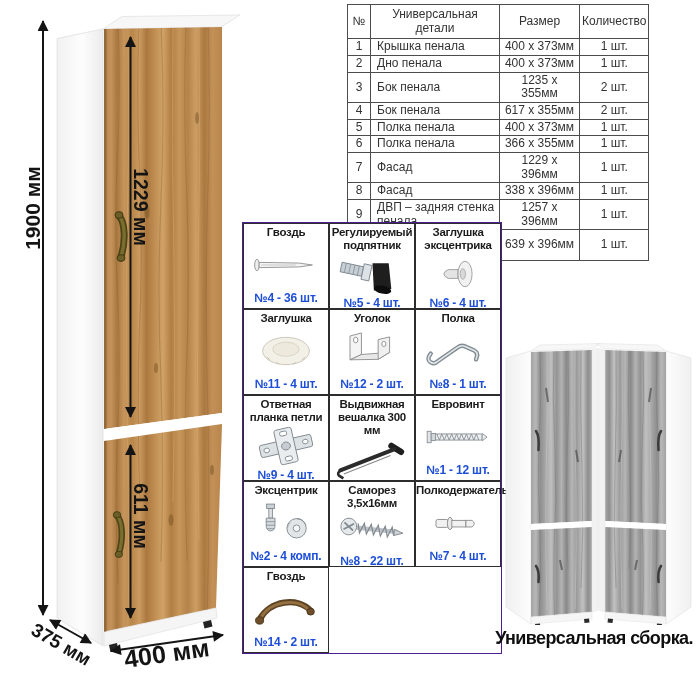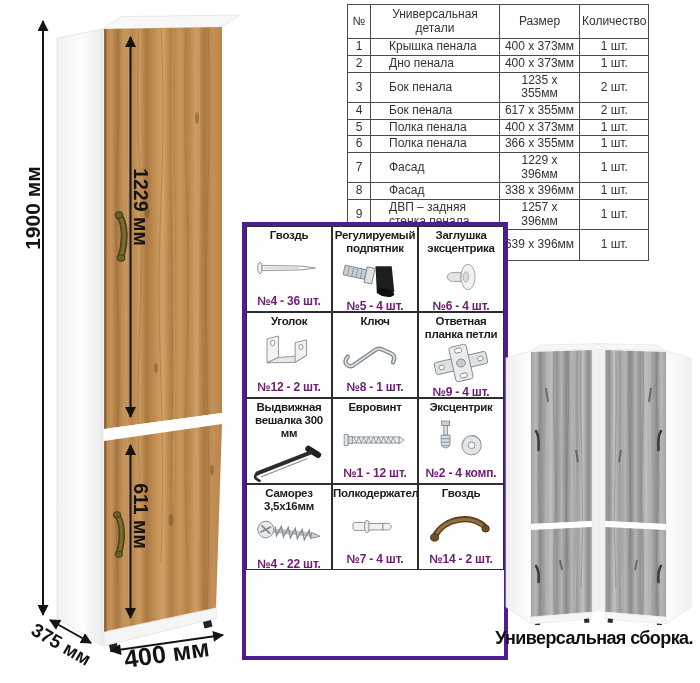--- a/index.html
+++ b/index.html
@@ -5,33 +5,33 @@
   html,body{margin:0;padding:0;background:#fff;}
   .stage{position:relative;width:700px;height:683px;background:#fff;overflow:hidden;
          font-family:"Liberation Sans",sans-serif;}
 
   
   .parts-table{position:absolute;left:347px;top:4px;border-collapse:collapse;table-layout:fixed;}
   .parts-table th,.parts-table td{border:1px solid #4c4c4c;font-size:12px;color:#333;
      padding:1px 3px;line-height:1.14;font-weight:normal;overflow:hidden;}
   .parts-table th{text-align:center;padding:3px 2px;}
   .parts-table .c-num,.parts-table .c-size,.parts-table .c-qty{text-align:center;}
-  .parts-table .c-name{text-align:left;padding-left:18px;}
+  .parts-table .c-name{text-align:left;padding-left:6px;}
 
   
   .hw-grid{position:absolute;left:242px;top:222px;display:grid;
            grid-template-columns:repeat(3,86px);grid-auto-rows:86px;
-           border:4px solid #4c1d95;}
+           border:1px solid #4c1d95;}
   .hw-cell{border:1px solid #2d2d2d;box-sizing:border-box;background:#fff;
            display:flex;flex-direction:column;align-items:center;justify-content:space-between;
            padding:2px 0 3px;}
   .hw-cell.empty{border:none;background:transparent;}
   .hw-title{font-weight:bold;font-size:11.5px;line-height:1.14;text-align:center;color:#1b1b1b;
             letter-spacing:-0.3px;width:100%;}
-  .hw-qty{font-weight:bold;font-size:12px;color:#701a75;letter-spacing:-0.2px;}
+  .hw-qty{font-weight:bold;font-size:12px;color:#1d4ed8;letter-spacing:-0.2px;}
   .hw-ic{flex:1;display:flex;align-items:center;justify-content:center;width:100%;}
   .hw-ic svg{width:78px;height:44px;}
 
   
   .cab-svg{position:absolute;left:0;top:0;}
   .dim{font-family:"Liberation Sans",sans-serif;font-weight:bold;fill:#141414;}
 
   
   .var-svg{position:absolute;left:486px;top:333px;}
   .variants-caption{position:absolute;left:486px;top:628px;width:216px;text-align:center;
@@ -249,37 +249,48 @@
       <div class="hw-ic">
         <svg viewBox="0 0 82 50">
             <path d="M30,20 h11 v10 h-11 q-5,-2 -5,-5 t5,-5 Z" fill="#e4e4e4" stroke="#9a9a9a"></path>
         <ellipse cx="49" cy="25" rx="8" ry="14.5" fill="#f1f1f1" stroke="#9a9a9a"></ellipse>
         <ellipse cx="46.5" cy="25" rx="3" ry="6" fill="#d9d9d9" stroke="#ababab"></ellipse>
           </svg>
         </div>
       <div class="hw-qty">№6 - 4 шт.</div>
     </div>
 
+    <div class="hw-cell">
+      <div class="hw-title">Заглушка</div>
+      <div class="hw-ic">
+        <svg viewBox="0 0 82 50">
+            <ellipse cx="41" cy="25" rx="26.5" ry="15.5" fill="#f3f0e7" stroke="#c7c2b3"></ellipse>
+        <ellipse cx="41" cy="23" rx="15" ry="8" fill="#edeadd" stroke="#d7d2c3"></ellipse>
+        <path d="M19,32 l4,3 M63,32 l-4,3 M30,38 l3,2 M52,38 l-3,2" stroke="#c3beae" fill="none"></path>
+          </svg>
+        </div>
+      <div class="hw-qty">№11 - 4 шт.</div>
+    </div>
 
     <div class="hw-cell">
       <div class="hw-title">Уголок</div>
       <div class="hw-ic">
         <svg viewBox="0 0 82 50">
             <polygon points="16,8 29,4.5 29,29 16,35" fill="#f4f4f4" stroke="#8a8a8a"></polygon>
         <ellipse cx="22.5" cy="12.5" rx="2.5" ry="3.2" fill="#fff" stroke="#8a8a8a"></ellipse>
         <polygon points="16,35 29,29 61,26.5 48,34.5" fill="#e8e8e8" stroke="#8a8a8a"></polygon>
         <polygon points="48,12 61,9 61,26.5 48,34.5" fill="#f0f0f0" stroke="#8a8a8a"></polygon>
         <ellipse cx="54.5" cy="17" rx="2.3" ry="3" fill="#fff" stroke="#8a8a8a"></ellipse>
           </svg>
         </div>
       <div class="hw-qty">№12 - 2 шт.</div>
     </div>
 
     <div class="hw-cell">
-      <div class="hw-title">Ключ</div>
+      <div class="hw-title">Полка</div>
       <div class="hw-ic">
         <svg viewBox="0 0 82 50">
         <path d="M10,28 q-5,6 -0.5,9.5 q4,3 8,-0.5 l23,-16 q4,-3 8,-1.5 l11,5 q4.5,2.5 3,7 l-1,3" fill="none" stroke="#828c93" stroke-width="5" stroke-linecap="round" stroke-linejoin="round"></path>
         <path d="M10,28 q-5,6 -0.5,9.5 q4,3 8,-0.5 l23,-16 q4,-3 8,-1.5 l11,5 q4.5,2.5 3,7 l-1,3" fill="none" stroke="#e3e7ea" stroke-width="1.8" stroke-linecap="round"></path>
           </svg>
         </div>
       <div class="hw-qty">№8 - 1 шт.</div>
     </div>
 
 
@@ -351,21 +362,21 @@
         <svg viewBox="0 0 82 50">
             <g transform="rotate(8 41 25)">
         <path d="M23,22.5 L70,21" stroke="#bcc2c7" stroke-width="5"></path>
         <path d="M24,17.5 l3,10.5 4,-11.5 4,11.5 4,-11.5 4,11.5 4,-11.5 4,11.5 4,-11.5 4,11.5 4,-11.5 3,9.5" fill="none" stroke="#82898f" stroke-width="1.4"></path>
         <polygon points="66,18.5 76,21.5 66,25.5" fill="#ccd2d6" stroke="#82898f"></polygon>
         <ellipse cx="14" cy="22.5" rx="9" ry="9.5" fill="#e6e9eb" stroke="#82898f"></ellipse>
         <path d="M8.5,18.5 l11,8 M8.5,26.5 l11,-8" stroke="#82898f" stroke-width="2"></path>
             </g>
           </svg>
         </div>
-      <div class="hw-qty">№4 - 22 шт.</div>
+      <div class="hw-qty">№8 - 22 шт.</div>
     </div>
 
     <div class="hw-cell">
       <div class="hw-title">Полкодержатель</div>
       <div class="hw-ic">
         <svg viewBox="0 0 82 50">
             <rect x="16" y="21" width="14" height="9" rx="2" fill="#f1f1f1" stroke="#888"></rect>
         <ellipse cx="32" cy="25.5" rx="3" ry="7" fill="#e9e9e9" stroke="#888"></ellipse>
         <rect x="34" y="22" width="16" height="7.5" fill="#f1f1f1" stroke="#888"></rect>
         <path d="M50,22 h7 q5,3.7 0,7.5 h-7 Z" fill="#f1f1f1" stroke="#888"></path>

